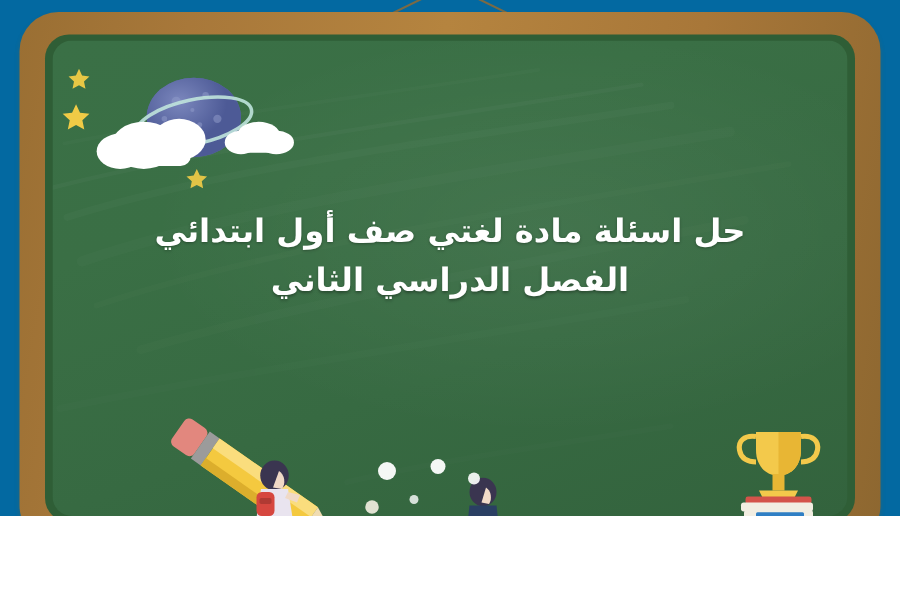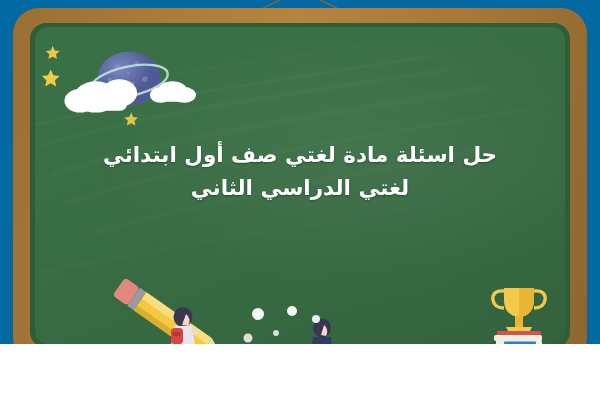--- a/index.html
+++ b/index.html
@@ -167,21 +167,21 @@
             <path d="M98 86 l2.1 4.5 4.9 .6 -3.6 3.3 .9 4.8 -4.3 -2.3 -4.3 2.3 .9 -4.8 -3.6 -3.3 4.9 -.6 z" fill="#f0cb46" opacity="0.92"></path>
           </g>
         </svg>
 
       </div>
     </div>
   </div>
 
   <div class="title-wrap">
     <span class="title-line">حل اسئلة مادة لغتي صف أول ابتدائي</span>
-    <span class="title-line">لغتي الدراسي الثاني</span>
+    <span class="title-line">الفصل الدراسي الثاني</span>
   </div>
 
   <svg class="trophy-group" viewBox="0 0 70 72">
     <path d="M20 8 h30 v12 c0 10 -6 17 -15 17 s-15 -7 -15 -17 z" fill="#f3c94b"></path>
     <path d="M35 8 h15 v12 c0 10 -6 17 -15 17 z" fill="#e8b634"></path>
     <path d="M20 11 c-8 -1 -12 3 -11 9 c1 6 6 8 11 8" fill="none" stroke="#f3c94b" stroke-width="3.4"></path>
     <path d="M50 11 c8 -1 12 3 11 9 c-1 6 -6 8 -11 8" fill="none" stroke="#f3c94b" stroke-width="3.4"></path>
     <rect x="31" y="36" width="8" height="11" fill="#e8b634"></rect>
     <path d="M22 47 h26 l-3 6 h-20 z" fill="#f3c94b"></path>
 

